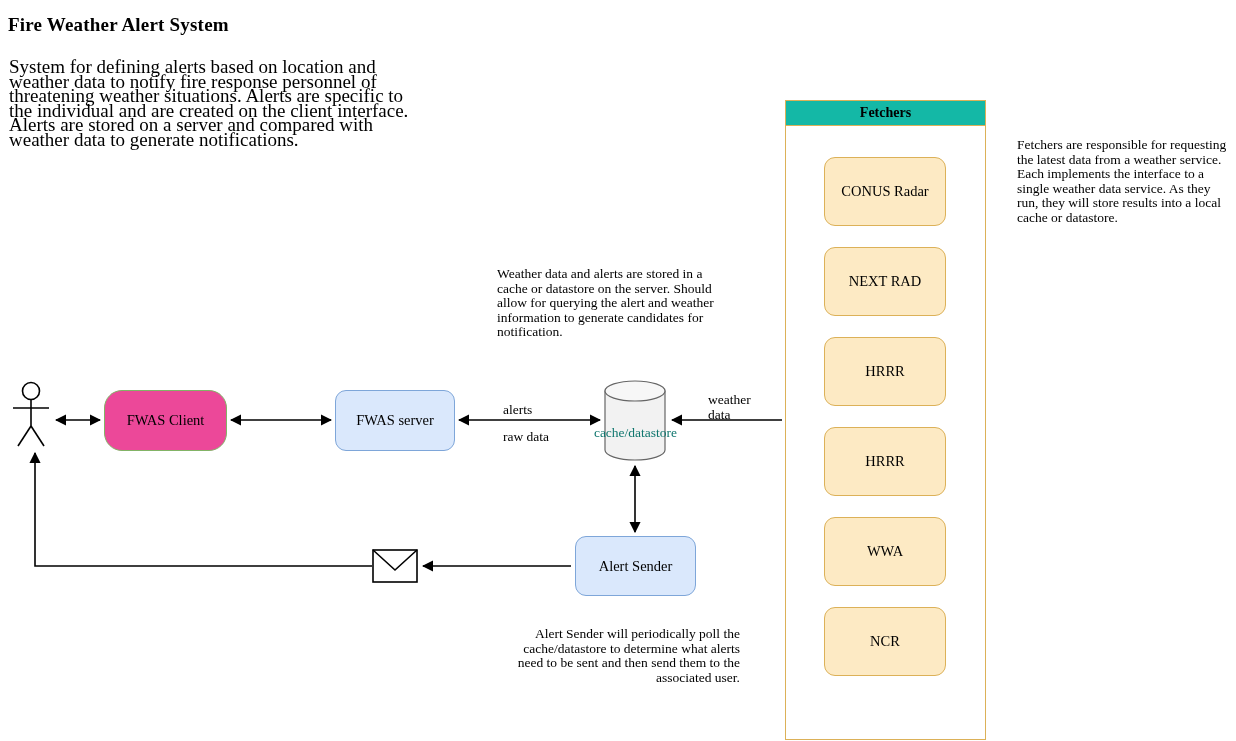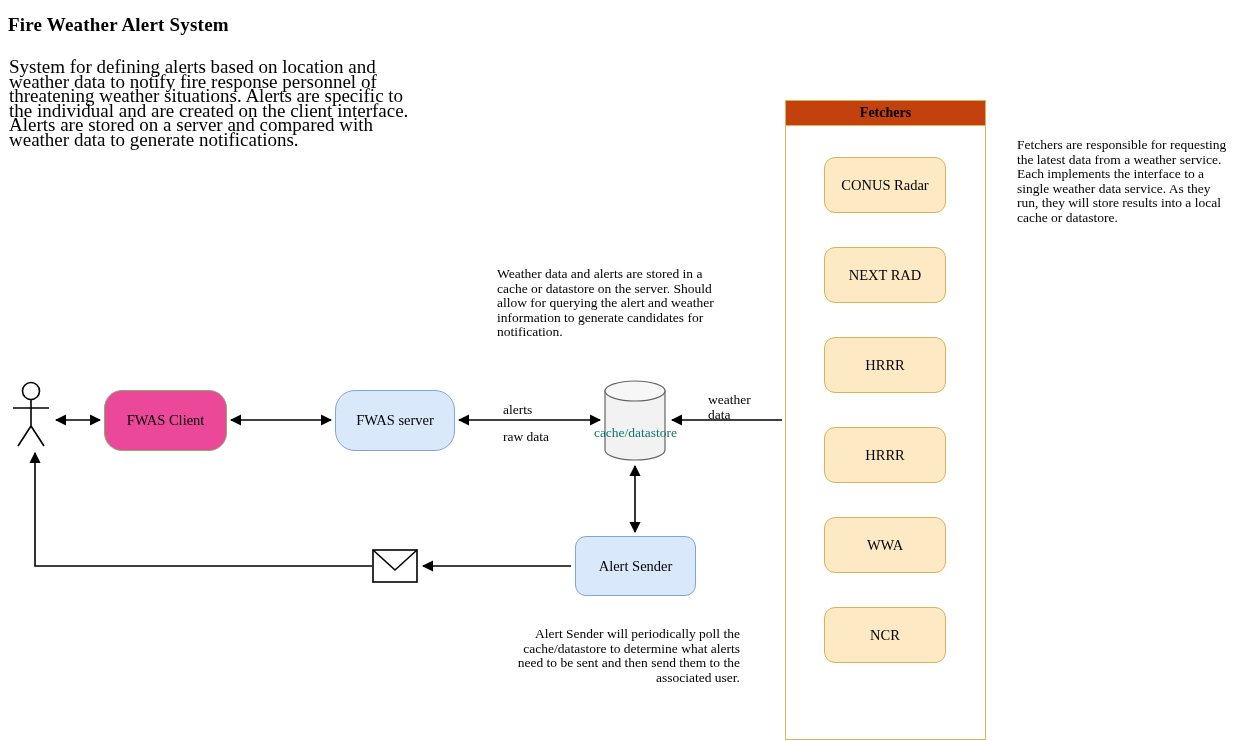--- a/index.html
+++ b/index.html
@@ -99,21 +99,20 @@
     left: 104px;
     top: 390px;
     width: 123px;
     height: 61px;
   }
   #node-fwas-server {
     left: 335px;
     top: 390px;
     width: 120px;
     height: 61px;
-    border-radius: 20px;
   }
   #node-alert-sender {
     left: 575px;
     top: 536px;
     width: 121px;
     height: 60px;
   }
 
   
   #fetchers-panel {
@@ -125,32 +124,32 @@
     box-sizing: border-box;
     border: 1.4px solid #dcb158;
     background: #ffffff;
   }
   #fetchers-panel-header {
     height: 24px;
     line-height: 24px;
     text-align: center;
     font-weight: bold;
     font-size: 14px;
-    background: #c2410c;
+    background: #14b8a6;
     border-bottom: 1.4px solid #dcb158;
   }
   #fetchers-list {
     position: relative;
     height: 612px;
   }
   .fetcher-node {
     position: absolute;
     left: 38px;
     width: 122px;
-    height: 56px;
+    height: 69px;
   }
 
   
   #node-cache-datastore {
     position: absolute;
     left: 604px;
     top: 380px;
     width: 62px;
     height: 81px;
   }

